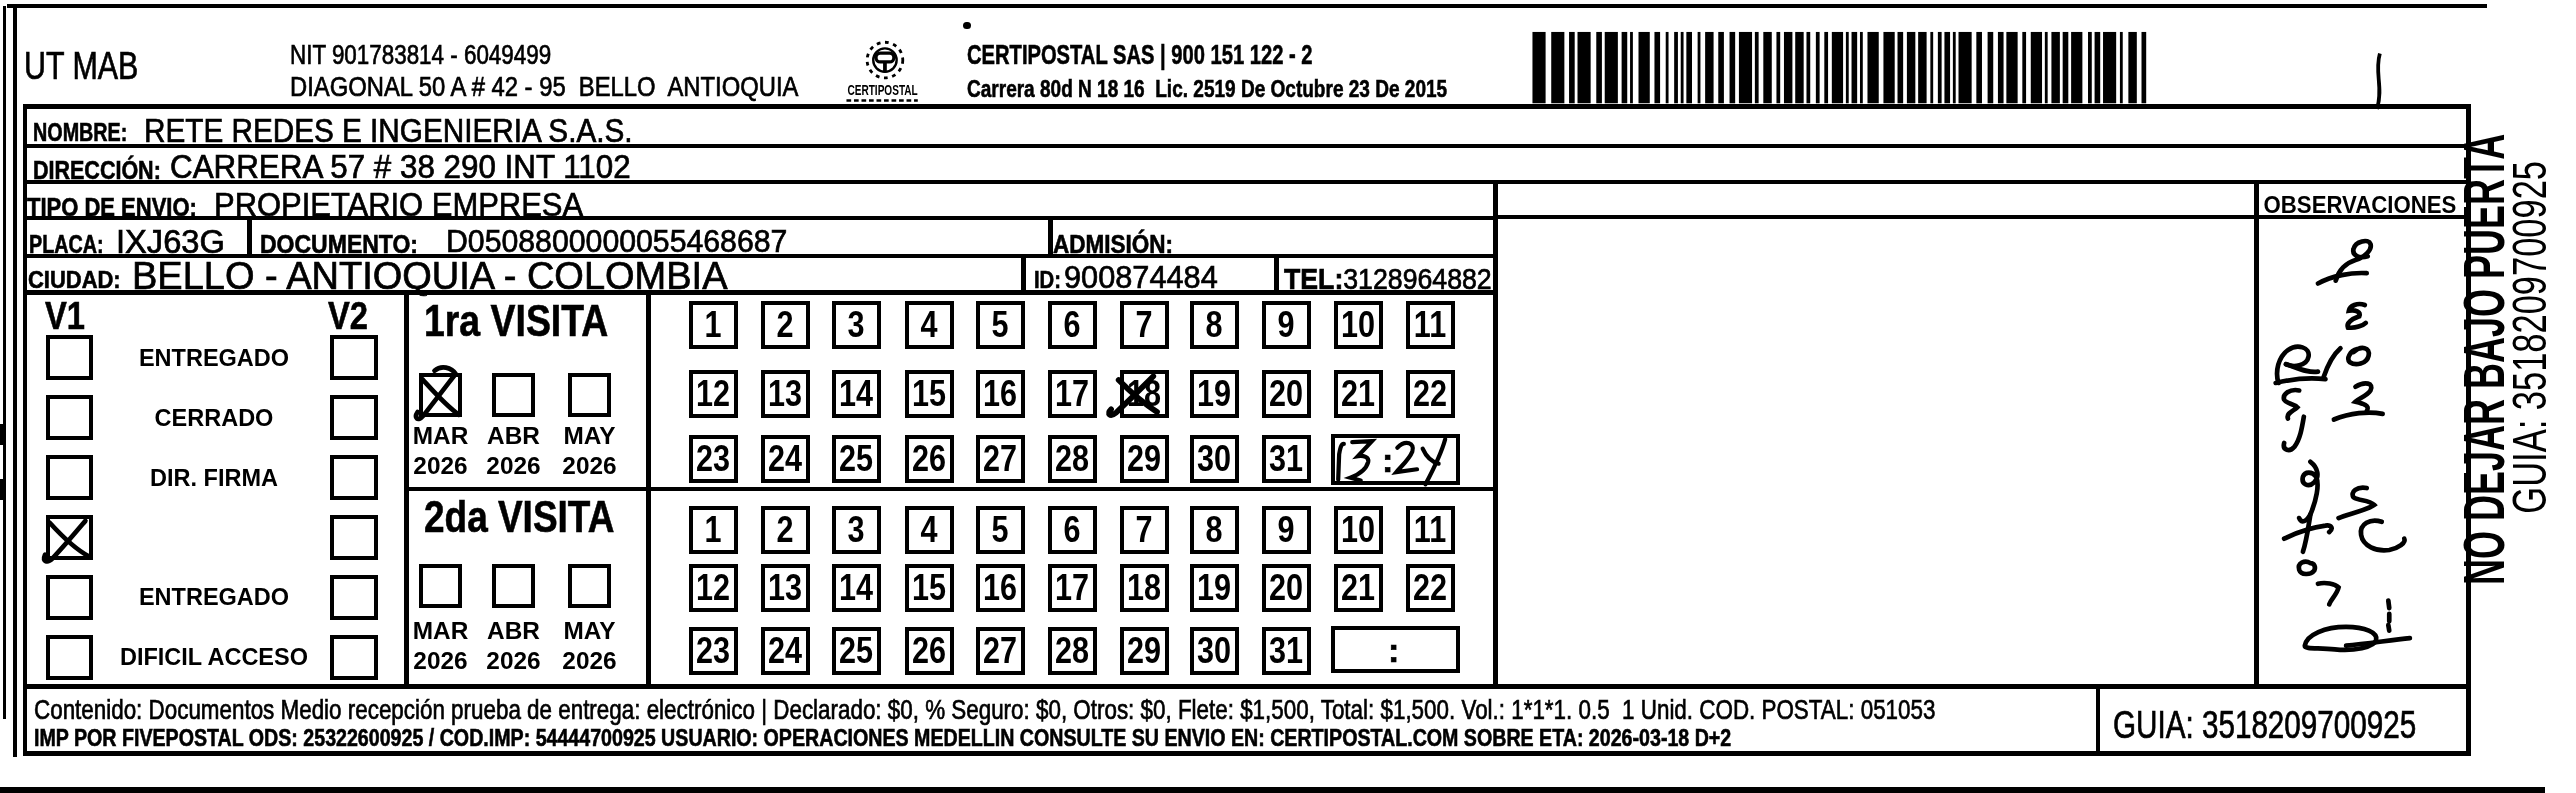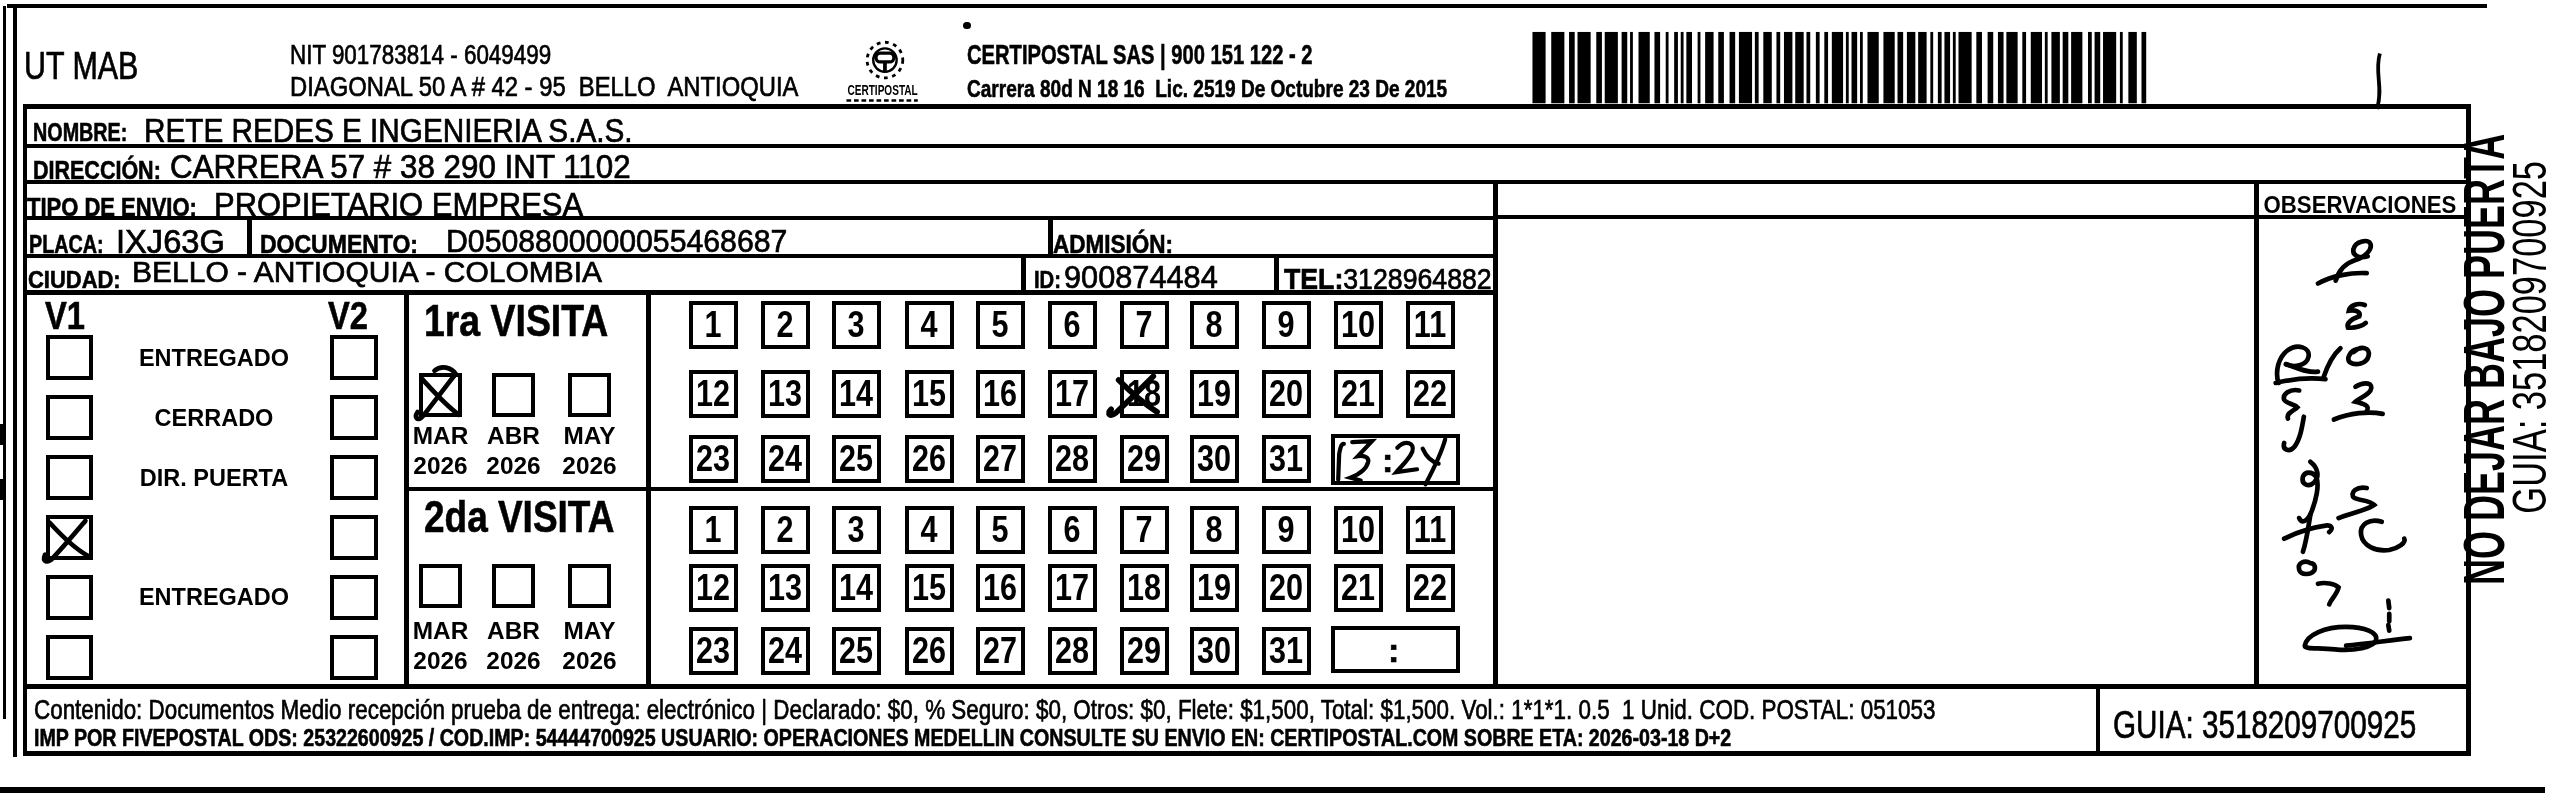--- a/index.html
+++ b/index.html
@@ -79,21 +79,21 @@
 
 <div class="ln" style="left:1048px;top:218px;width:4.7px;height:38px;"></div>
 
 <div class="lbl" style="left:1053px;top:230px;font-size:25px;transform:scaleX(0.90);">ADMISIÓN:</div>
 
 
 <div class="ln" style="left:22.5px;top:254px;width:1475px;height:3.8px;"></div>
 
 <div class="lbl" style="left:28px;top:266px;font-size:24.4px;transform:scaleX(0.90);">CIUDAD:</div>
 
-<div class="val" style="left:132px;top:255px;font-size:30px;">BELLO - ANTIOQUIA - COLOMBIA</div>
+<div class="val" style="left:132px;top:255px;font-size:38px;">BELLO - ANTIOQUIA - COLOMBIA</div>
 
 <div class="ln" style="left:1021px;top:258px;width:4.7px;height:34px;"></div>
 
 <div class="lbl" style="left:1034px;top:266px;font-size:24.4px;transform:scaleX(0.83);">ID:</div>
 
 <div class="val" style="left:1064px;top:259px;font-size:32px;transform:scaleX(0.96);">900874484</div>
 
 <div class="ln" style="left:1274px;top:258px;width:4.7px;height:34px;"></div>
 
 <div class="val" style="left:1284px;top:263px;font-size:29px;transform:scaleX(0.92);"><b>TEL:</b>3128964882</div>
@@ -131,22 +131,23 @@
 <div class="chk" style="left:46px;top:635px;"></div>
 <div class="chk" style="left:330px;top:335px;width:48px;"></div>
 <div class="chk" style="left:330px;top:395px;width:48px;"></div>
 <div class="chk" style="left:330px;top:455px;width:48px;"></div>
 <div class="chk" style="left:330px;top:515px;width:48px;"></div>
 <div class="chk" style="left:330px;top:575px;width:48px;"></div>
 <div class="chk" style="left:330px;top:635px;width:48px;"></div>
 
 <div class="vlbl ctr" style="left:22.5px;top:345px;width:383px;">ENTREGADO</div>
 <div class="vlbl ctr" style="left:22.5px;top:405px;width:383px;">CERRADO</div>
-<div class="vlbl ctr" style="left:22.5px;top:465px;width:383px;">DIR. PUERTA</div>
+<div class="vlbl ctr" style="left:22.5px;top:465px;width:383px;">DIR. FIRMA</div>
 <div class="vlbl ctr" style="left:22.5px;top:584px;width:383px;">ENTREGADO</div>
+<div class="vlbl ctr" style="left:22.5px;top:644px;width:383px;">DIFICIL ACCESO</div>
 
 <div class="lbl" style="left:424px;top:296px;font-size:44px;transform:scaleX(0.85);">1ra VISITA</div>
 <div class="chk" style="left:419px;top:373px;width:43px;height:44px;"></div>
 <div class="chk" style="left:492px;top:373px;width:43px;height:44px;"></div>
 <div class="chk" style="left:568px;top:373px;width:43px;height:44px;"></div>
 
 <div class="abs" style="top:422px;left:0;">
       <span class="vlbl ctr" style="left:403px;width:75px;position:absolute;font-size:24.4px;">MAR</span>
       <span class="vlbl ctr" style="left:476px;width:75px;position:absolute;font-size:24.4px;">ABR</span>
       <span class="vlbl ctr" style="left:552px;width:75px;position:absolute;font-size:24.4px;">MAY</span>

